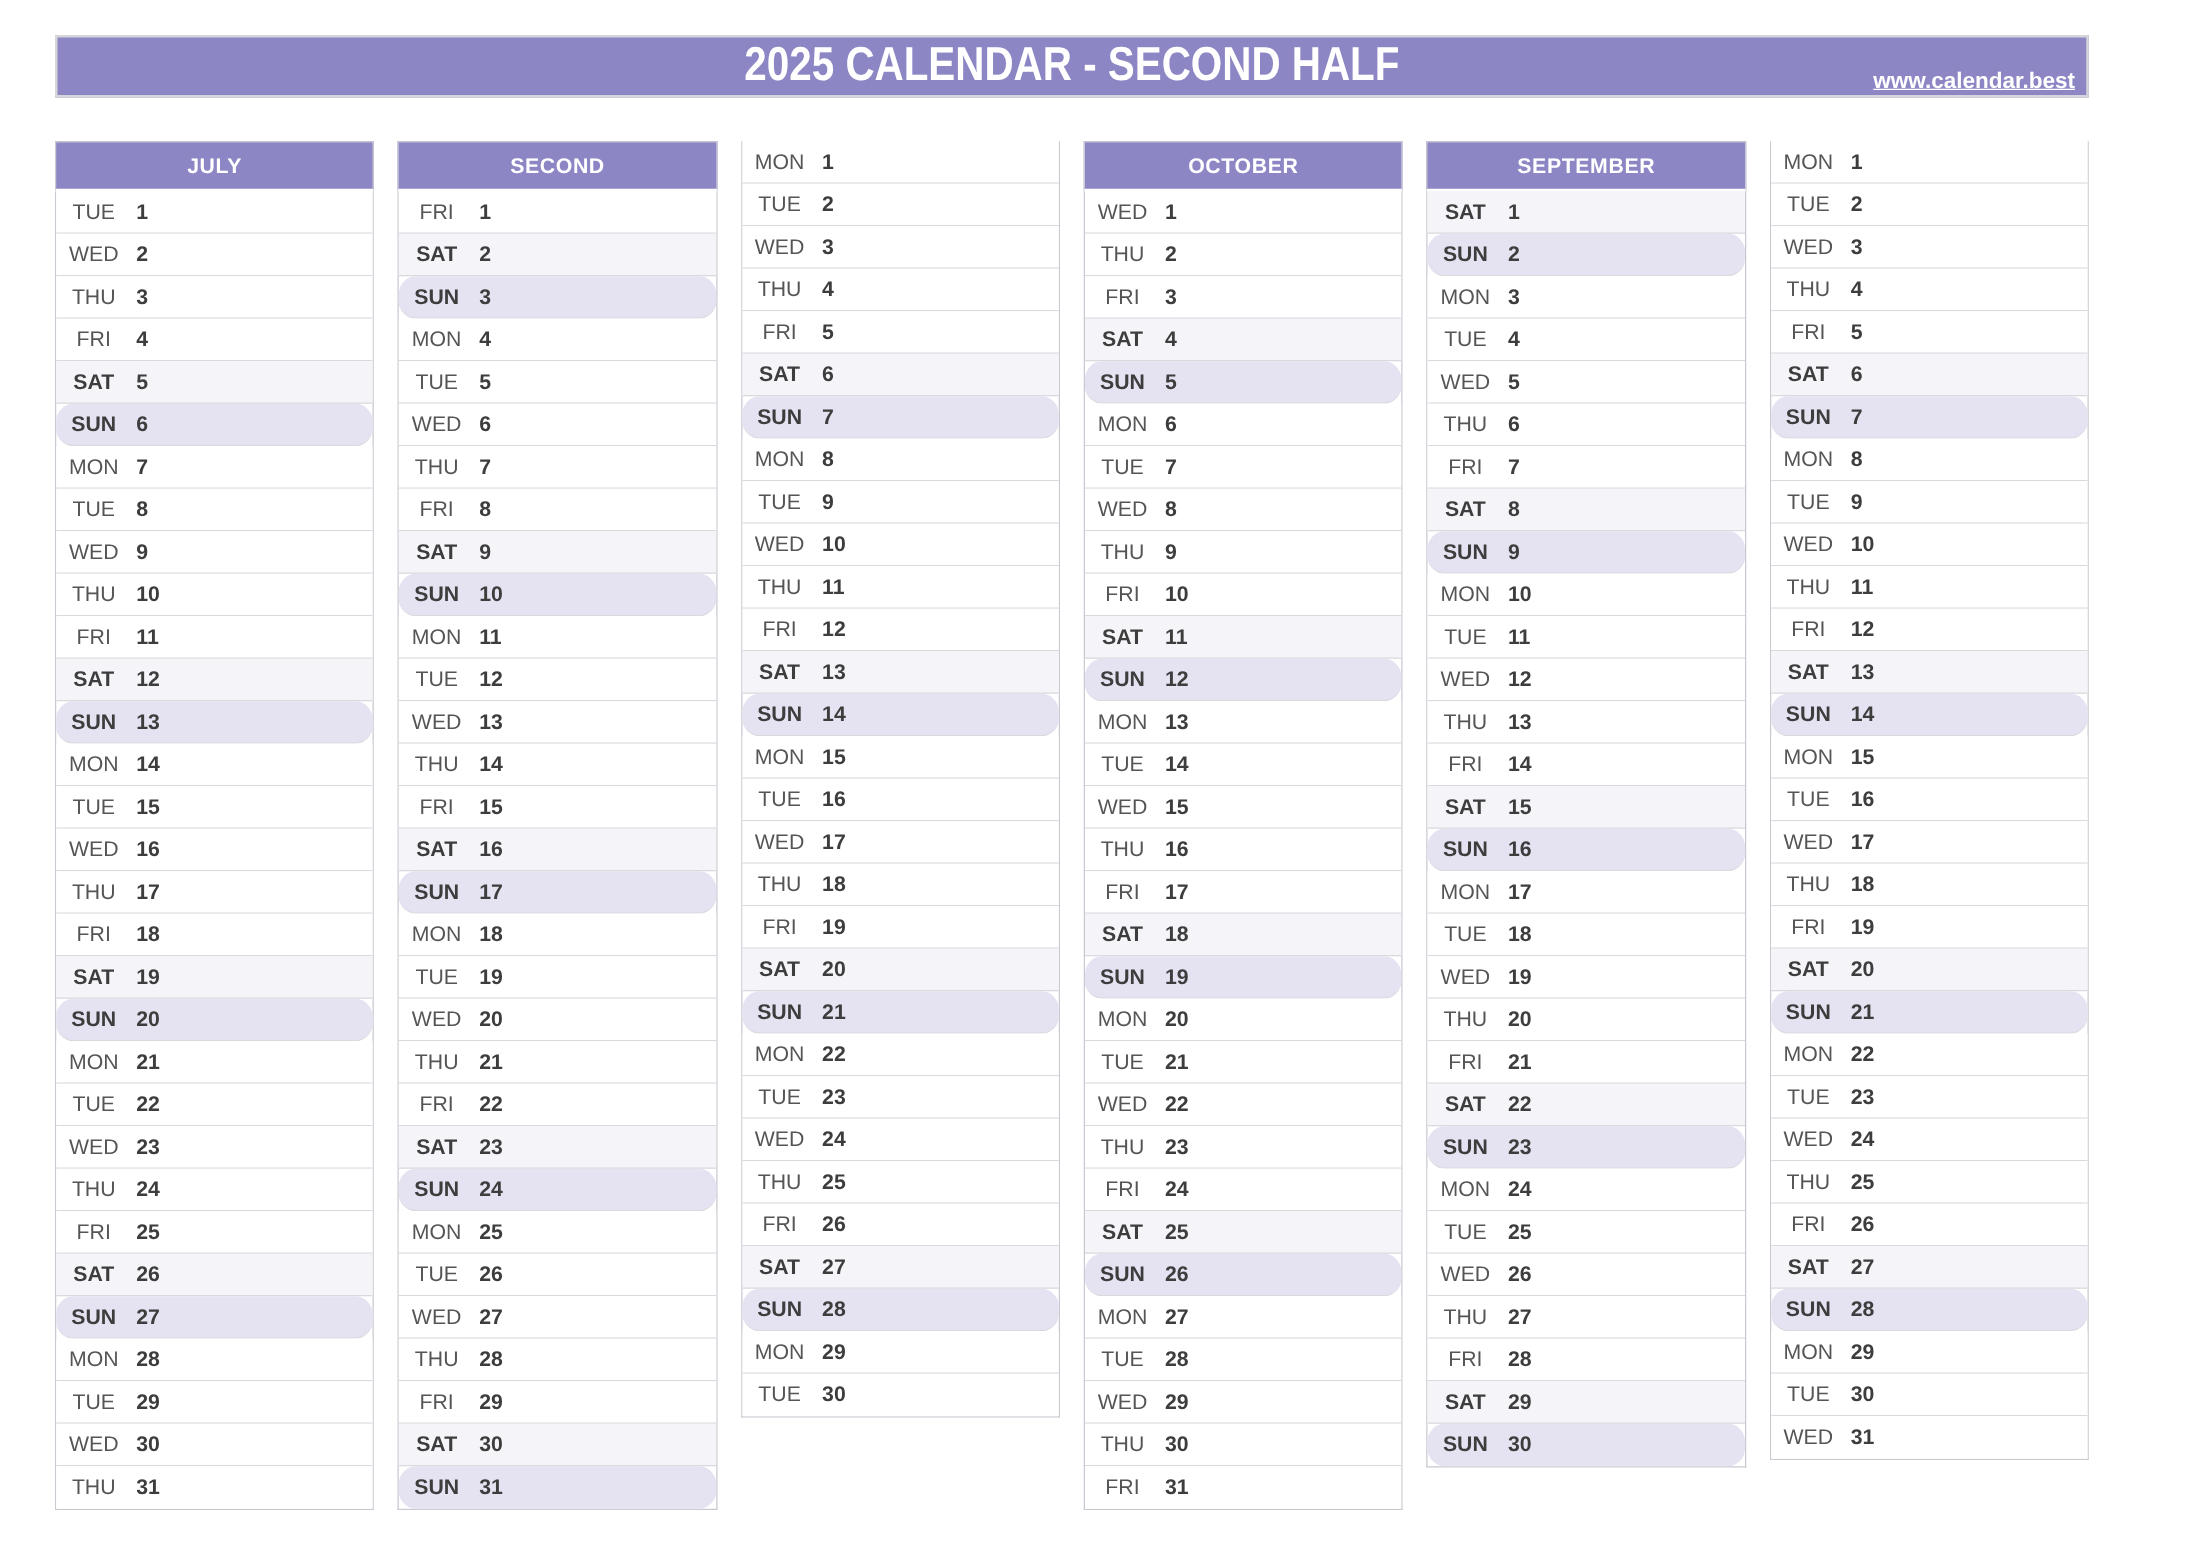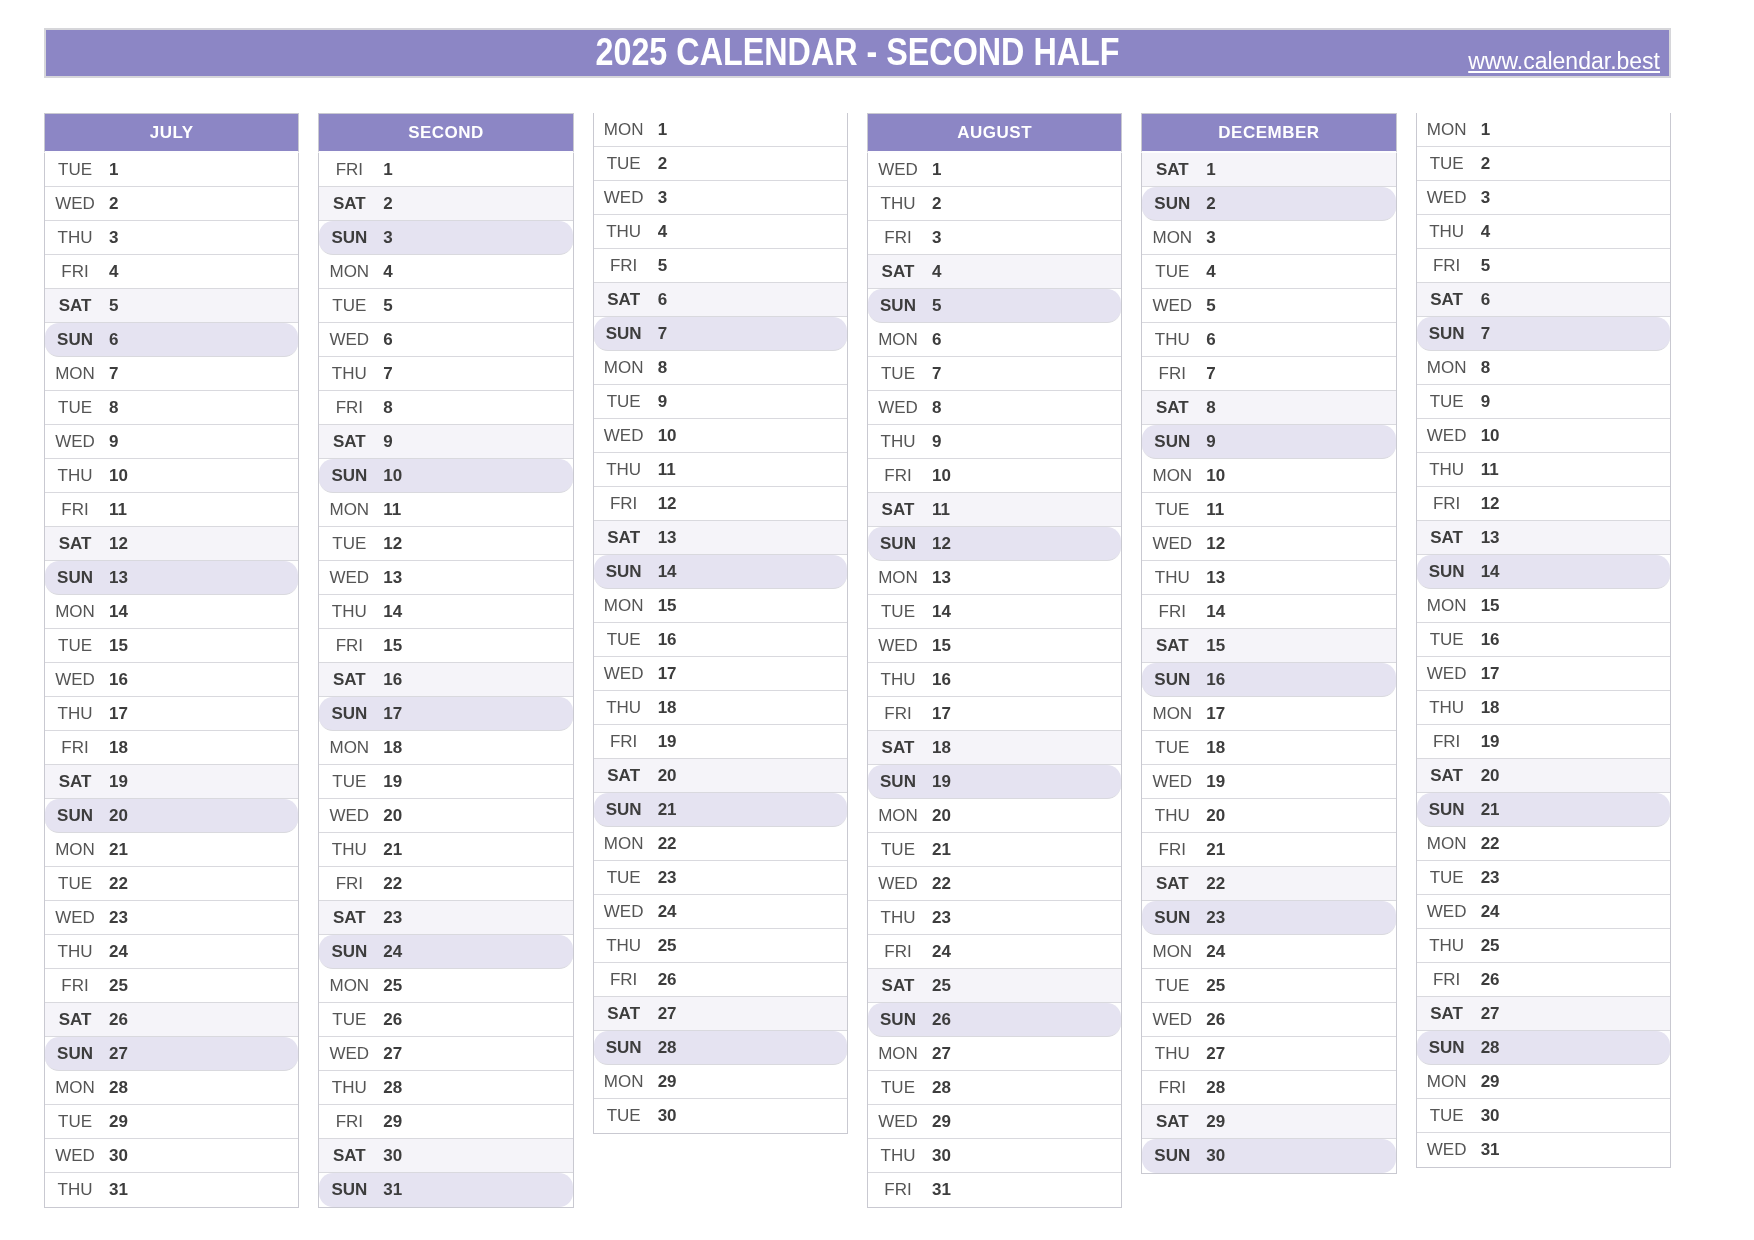--- a/index.html
+++ b/index.html
@@ -30,22 +30,22 @@
     line-height:44px;
     transform:scaleX(0.85);
     transform-origin:center;
     white-space:nowrap;
   }
   .site-link{
     position:absolute;
     right:9px;
     bottom:1px;
     color:#ffffff;
-    font-size:23px;
-    font-weight:400;
+    font-size:18px;
+    font-weight:700;
     text-decoration:underline;
   }
 
   .months{
     display:flex;
     gap:19px;
     margin-top:35px;
   }
   .month{flex:1;}
   .month-header{
@@ -481,21 +481,21 @@
             <span class="num">29</span>
           </div>
           <div class="row">
             <span class="dow">TUE</span>
             <span class="num">30</span>
           </div>
         </div>
   </section>
 
   <section class="month">
-    <div class="month-header">AUGUST</div>
+    <div class="month-header">OCTOBER</div>
     <div class="rows">
           <div class="row">
             <span class="dow">WED</span>
             <span class="num">1</span>
           </div>
           <div class="row">
             <span class="dow">THU</span>
             <span class="num">2</span>
           </div>
           <div class="row">
@@ -611,21 +611,21 @@
             <span class="num">30</span>
           </div>
           <div class="row">
             <span class="dow">FRI</span>
             <span class="num">31</span>
           </div>
         </div>
   </section>
 
   <section class="month">
-    <div class="month-header">DECEMBER</div>
+    <div class="month-header">SEPTEMBER</div>
     <div class="rows">
           <div class="row sat">
             <span class="dow">SAT</span>
             <span class="num">1</span>
           </div>
           <div class="row sun">
             <span class="dow">SUN</span>
             <span class="num">2</span>
           </div>
           <div class="row">

